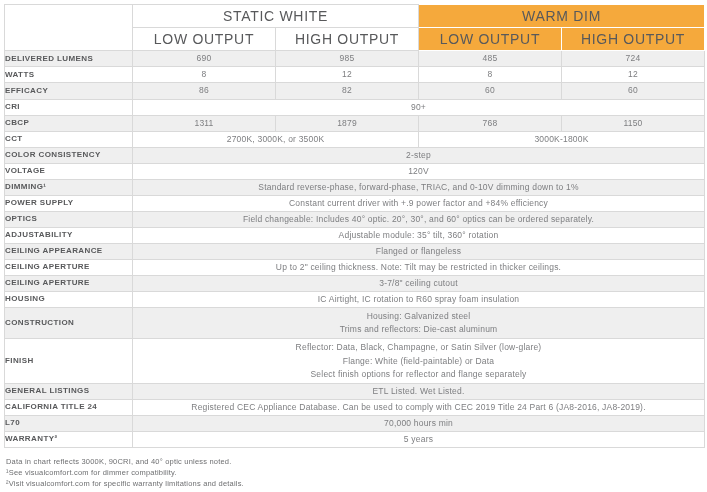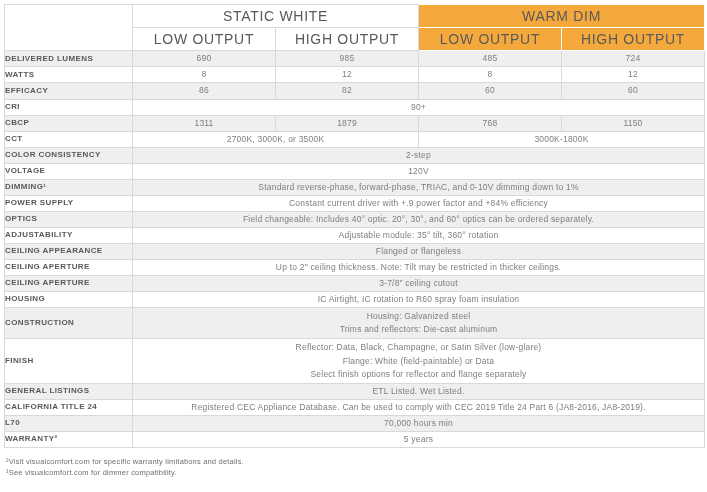--- a/index.html
+++ b/index.html
@@ -200,16 +200,17 @@
         <td colspan="4">70,000 hours min</td>
       </tr>
       <tr>
         <td class="label">WARRANTY²</td>
         <td colspan="4">5 years</td>
       </tr>
     </tbody>
   </table>
 
   <div class="footer">
+    <div>Data in chart reflects 3000K, 90CRI, and 40° optic unless noted.</div>
+    <div>¹See visualcomfort.com for dimmer compatibility.</div>
     <div>²Visit visualcomfort.com for specific warranty limitations and details.</div>
-    <div>¹See visualcomfort.com for dimmer compatibility.</div>
   </div>
 </div>
 
 </body></html>

